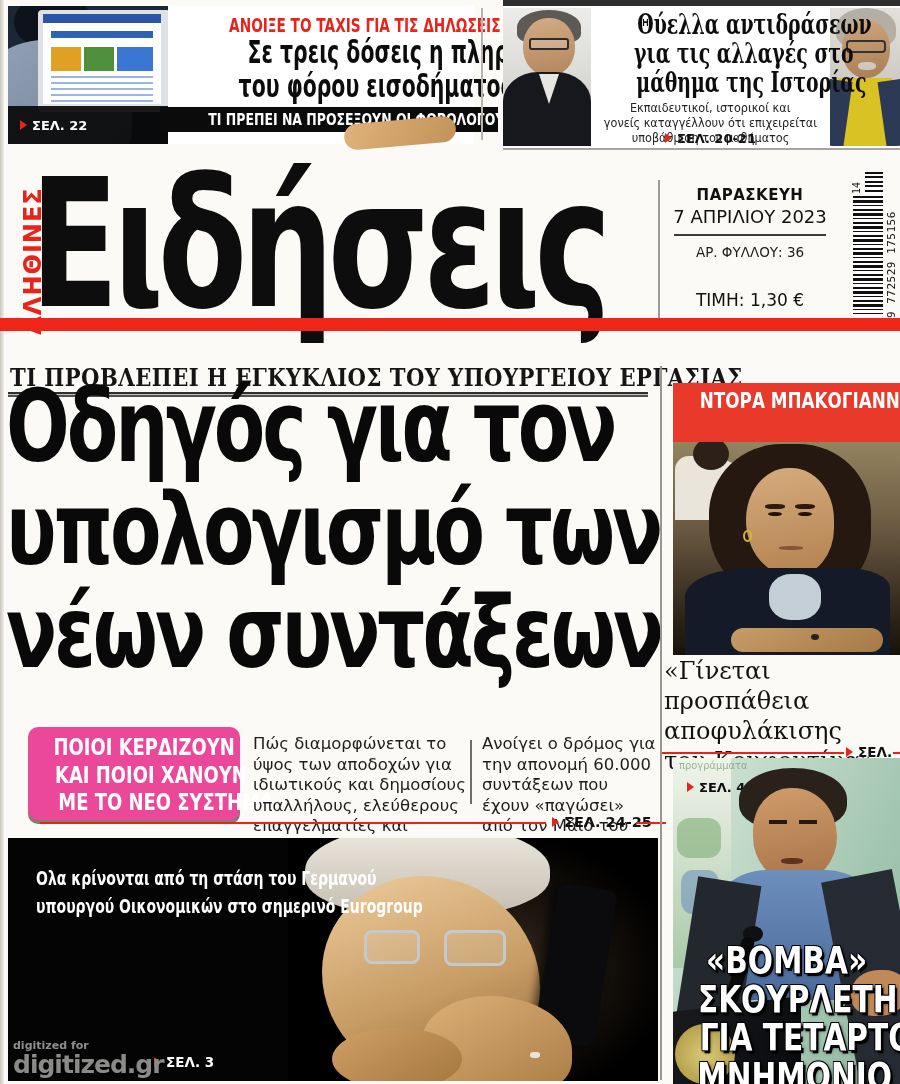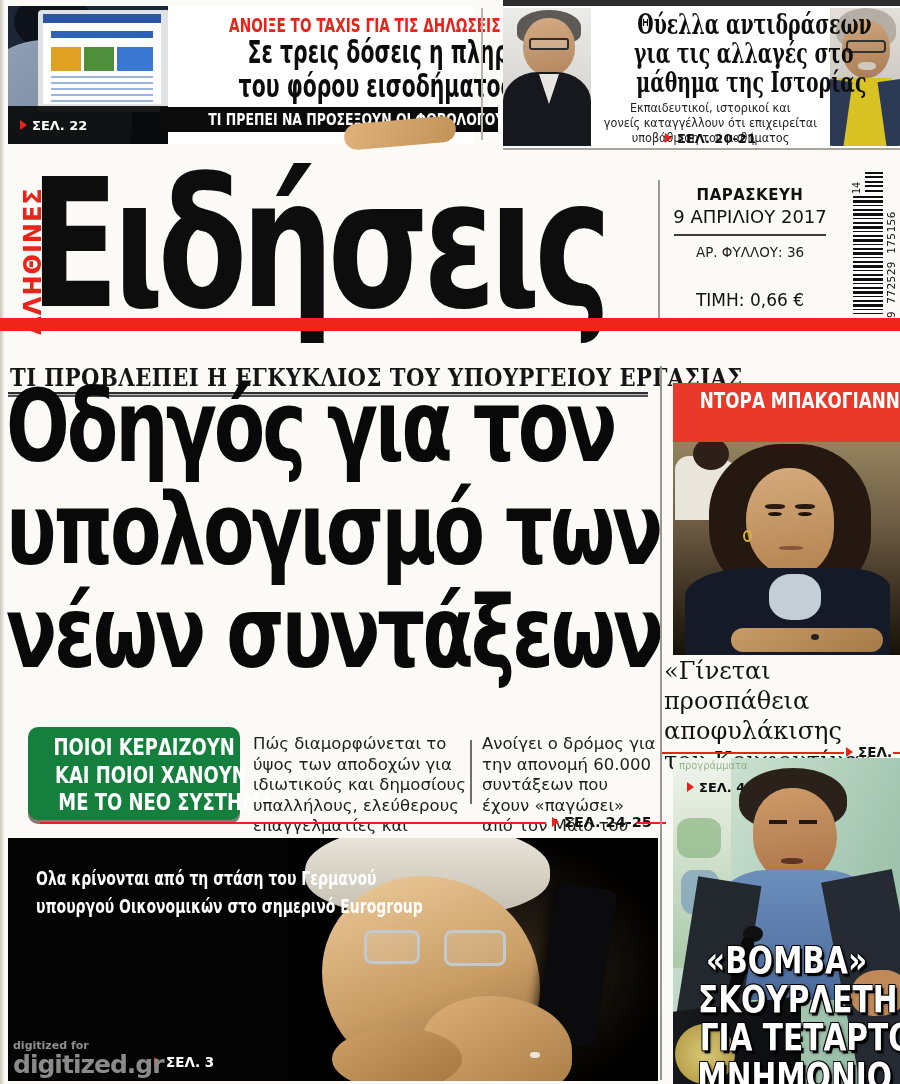--- a/index.html
+++ b/index.html
@@ -86,21 +86,21 @@
      background:repeating-linear-gradient(180deg,#101010 0 2px,#fff 2px 4px,#101010 4px 6px,#fff 6px 9px); }
   .bc-num { left:34px; top:142px; transform:rotate(-90deg); transform-origin:left top; font-family:"DejaVu Sans Mono",monospace; font-size:11px; letter-spacing:.5px; white-space:nowrap; }
   .bc-14 { left:0px; top:18px; transform:rotate(-90deg); transform-origin:left top; font-family:"DejaVu Sans Mono",monospace; font-size:10px; }
   .mh-redbar { left:0; top:318px; width:900px; height:13px; background:#ee2519; }
 
   
   .ld-kicker { left:10px; top:364px; font-family:"DejaVu Serif",serif; font-weight:bold; font-size:23.5px; letter-spacing:.5px; color:#151515; }
   .ld-rule { left:8px; top:392px; width:640px; height:5px; background:linear-gradient(180deg,#2e2e2e 0 2px,#bdbdbd 2px 3px,#4f4f4f 3px 5px); }
   .ld-h { left:6px; top:375px; width:660px; }
   .ld-h .ln { font-size:100px; line-height:103px; font-weight:bold; letter-spacing:-4px; color:#090909; }
-  .ld-box { left:28px; top:727px; width:212px; height:93px; background:#15803d; border-radius:10px; text-align:center; padding-top:7px;
+  .ld-box { left:28px; top:727px; width:212px; height:93px; background:#ec4899; border-radius:10px; text-align:center; padding-top:7px;
             box-shadow:0 4px 0 rgba(45,12,6,.55); }
   .ld-box .ln { font-size:23px; line-height:27.5px; font-weight:bold; color:#fff; }
   .ld-col { font-size:16.5px; line-height:20.5px; color:#1d1d1d; }
   .ld-c1 { left:253px; top:734px; width:214px; }
   .ld-vdiv { left:470px; top:740px; width:2px; height:64px; background:#6e6e6e; }
   .ld-c2 { left:482px; top:734px; width:178px; }
   .ld-refline { left:40px; top:822px; width:506px; height:2px; background:#e8231a; }
   .ld-ref { left:552px; top:814px; font-weight:bold; font-size:14.5px; }
   .ld-refdash { left:636px; top:822px; width:30px; height:2px; background:#e8231a; }
 
@@ -235,24 +235,24 @@
   </div>
   <div class="abs tr-sel"><span class="tri"></span><span>ΣΕΛ. 20-21</span></div>
   <div class="abs tr-bottomline"></div>
 </div>
 
 <div class="abs mh-vert">ΑΛΗΘΙΝΕΣ</div>
 <div class="abs mh-brand nw"><span class="sqz s73">Ειδήσεις</span></div>
 <div class="abs mh-vline"></div>
 <div class="abs mh-date">
   <div class="mh-day">ΠΑΡΑΣΚΕΥΗ</div>
-  <div class="mh-d2">9 ΑΠΡΙΛΙΟΥ 2017</div>
+  <div class="mh-d2">7 ΑΠΡΙΛΙΟΥ 2023</div>
   <div class="mh-hr"></div>
   <div class="mh-issue">ΑΡ. ΦΥΛΛΟΥ: 36</div>
-  <div class="mh-price">ΤΙΜΗ: 0,66 €</div>
+  <div class="mh-price">ΤΙΜΗ: 1,30 €</div>
 </div>
 <div class="abs mh-barcode">
   <div class="abs bc-top"></div>
   <div class="abs bc-main"></div>
   <div class="abs bc-num">9 772529 175156</div>
   <div class="abs bc-14">14</div>
 </div>
 <div class="abs mh-redbar"></div>
 
 <div class="abs ld-kicker nw"><span class="sqz s90">ΤΙ ΠΡΟΒΛΕΠΕΙ Η ΕΓΚΥΚΛΙΟΣ ΤΟΥ ΥΠΟΥΡΓΕΙΟΥ ΕΡΓΑΣΙΑΣ</span></div>

